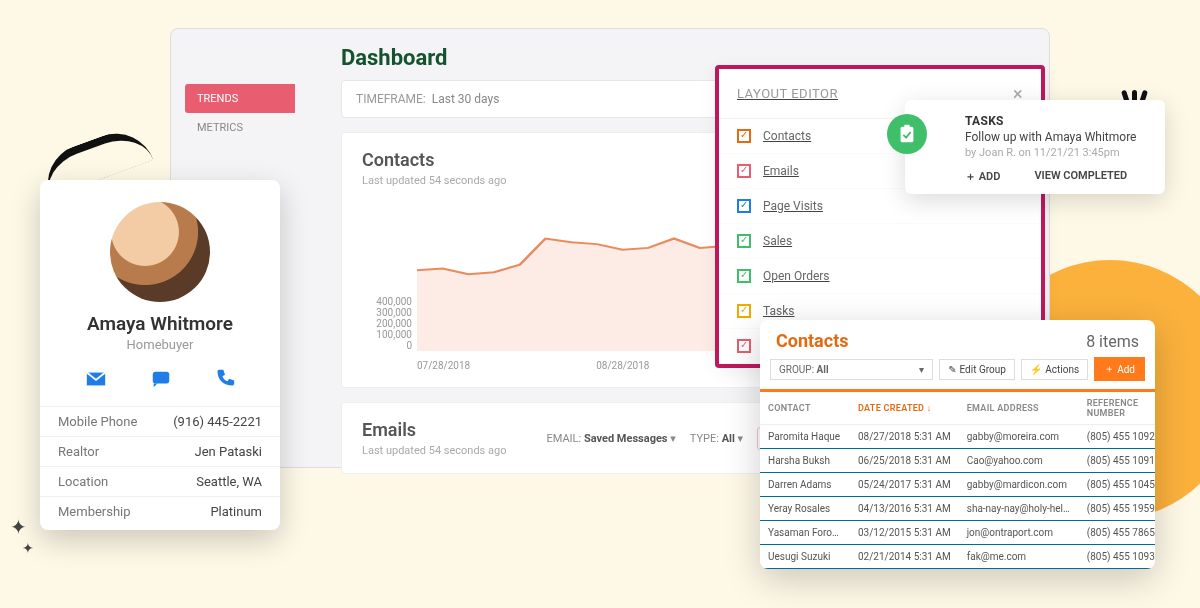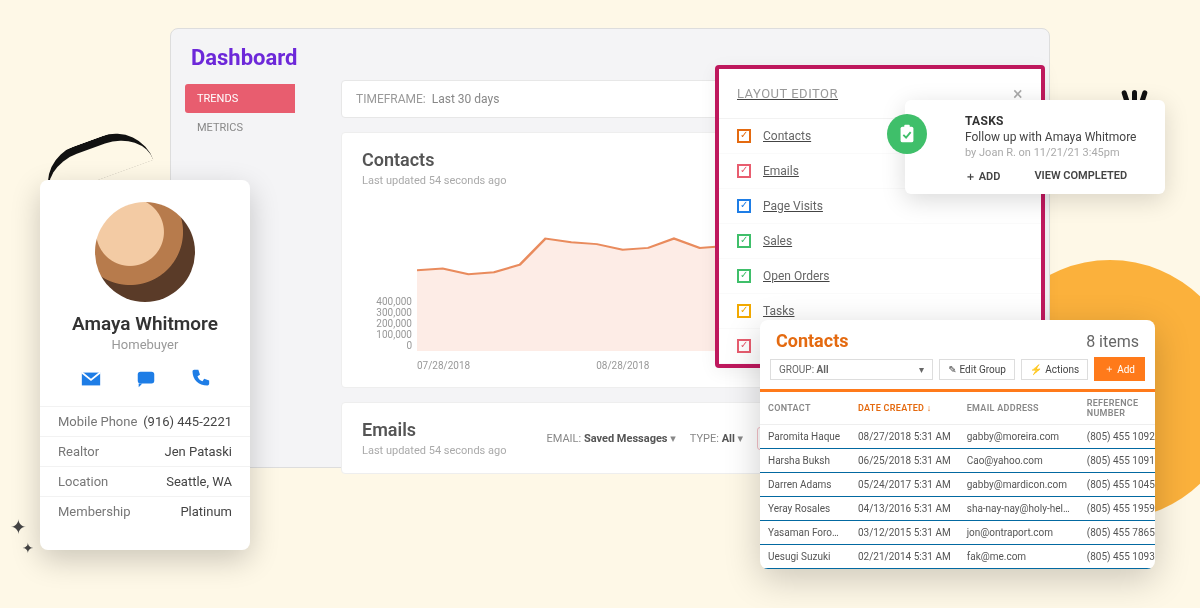--- a/index.html
+++ b/index.html
@@ -28,21 +28,21 @@
   .tick-lines span{display:block;width:5px;height:20px;background:#111;border-radius:3px;}
   .tick-lines span:nth-child(1){transform:rotate(-18deg);}
   .tick-lines span:nth-child(3){transform:rotate(18deg);}
   
   .dash-window {
     position:absolute; left:170px; top:28px; width:880px; height:440px;
     background:#f4f4f6; border:1px solid #ddd; border-radius:8px;
     padding:16px 20px 0 20px;
     z-index:1;
   }
-  .dash-title { color:#6d28d9; font-weight:700; font-size:22px; }
+  .dash-title { color:#14532d; font-weight:700; font-size:22px; margin-left:150px; }
   .tabs { position:absolute; left:14px; top:55px; width:110px; }
   .tabs .tab { font-size:11px; padding:8px 12px; color:#888; cursor:pointer; }
   .tabs .tab.active { background:#e85d6f; color:#fff; border-radius:3px 0 0 3px; }
   .timeframe-bar {
     margin-left:150px; background:#fff; border:1px solid #e7e7e7; border-radius:4px;
     display:flex; align-items:center; padding:10px 14px; font-size:12px; color:#888;
     margin-top:10px;
   }
   .timeframe-bar .lbl{color:#999;margin-right:6px;}
   .timeframe-bar .cal{margin-left:auto;}
@@ -75,22 +75,22 @@
     position:absolute;left:905px;top:100px;width:260px;background:#fff;border-radius:6px;
     box-shadow:0 6px 24px rgba(0,0,0,.15);padding:14px 16px 10px 60px;z-index:4;font-size:12px;
   }
   .task-toast .badge{position:absolute;left:-18px;top:14px;width:40px;height:40px;background:#3fbf6a;border-radius:50%;display:flex;align-items:center;justify-content:center;}
   .task-toast .ttitle{font-weight:700;font-size:12px;color:#333;letter-spacing:.3px;}
   .task-toast .tmsg{color:#444;margin-top:2px;}
   .task-toast .tmeta{color:#aaa;margin-top:2px;font-size:11px;}
   .task-toast .tactions{display:flex;gap:34px;margin-top:10px;font-size:11px;font-weight:600;}
   
   .profile-card{
-    position:absolute;left:40px;top:180px;width:210px;background:#fff;
-    border-radius:8px;box-shadow:0 10px 30px rgba(0,0,0,.2);z-index:5;padding-bottom:24px;
+    position:absolute;left:40px;top:180px;width:240px;background:#fff;
+    border-radius:8px;box-shadow:0 10px 30px rgba(0,0,0,.2);z-index:5;padding-bottom:4px;
   }
   .avatar{width:100px;height:100px;border-radius:50%;margin:22px auto 10px;display:block;background:radial-gradient(circle at 35% 30%,#f3cba4 0 35%,#b77b4c 36% 55%,#5a3b28 56% 100%);}
   .pc-name{text-align:center;font-size:19px;font-weight:600;color:#333;}
   .pc-role{text-align:center;color:#999;font-size:13px;margin-top:2px;}
   .pc-icons{display:flex;justify-content:space-around;margin:16px 24px;}
   .pc-icons span{color:#1976d2;}
   .pc-row{display:flex;justify-content:space-between;font-size:13px;padding:7px 18px;border-top:1px solid #f2f2f2;}
   .pc-row .k{color:#777;}
   
   .contacts-window{

